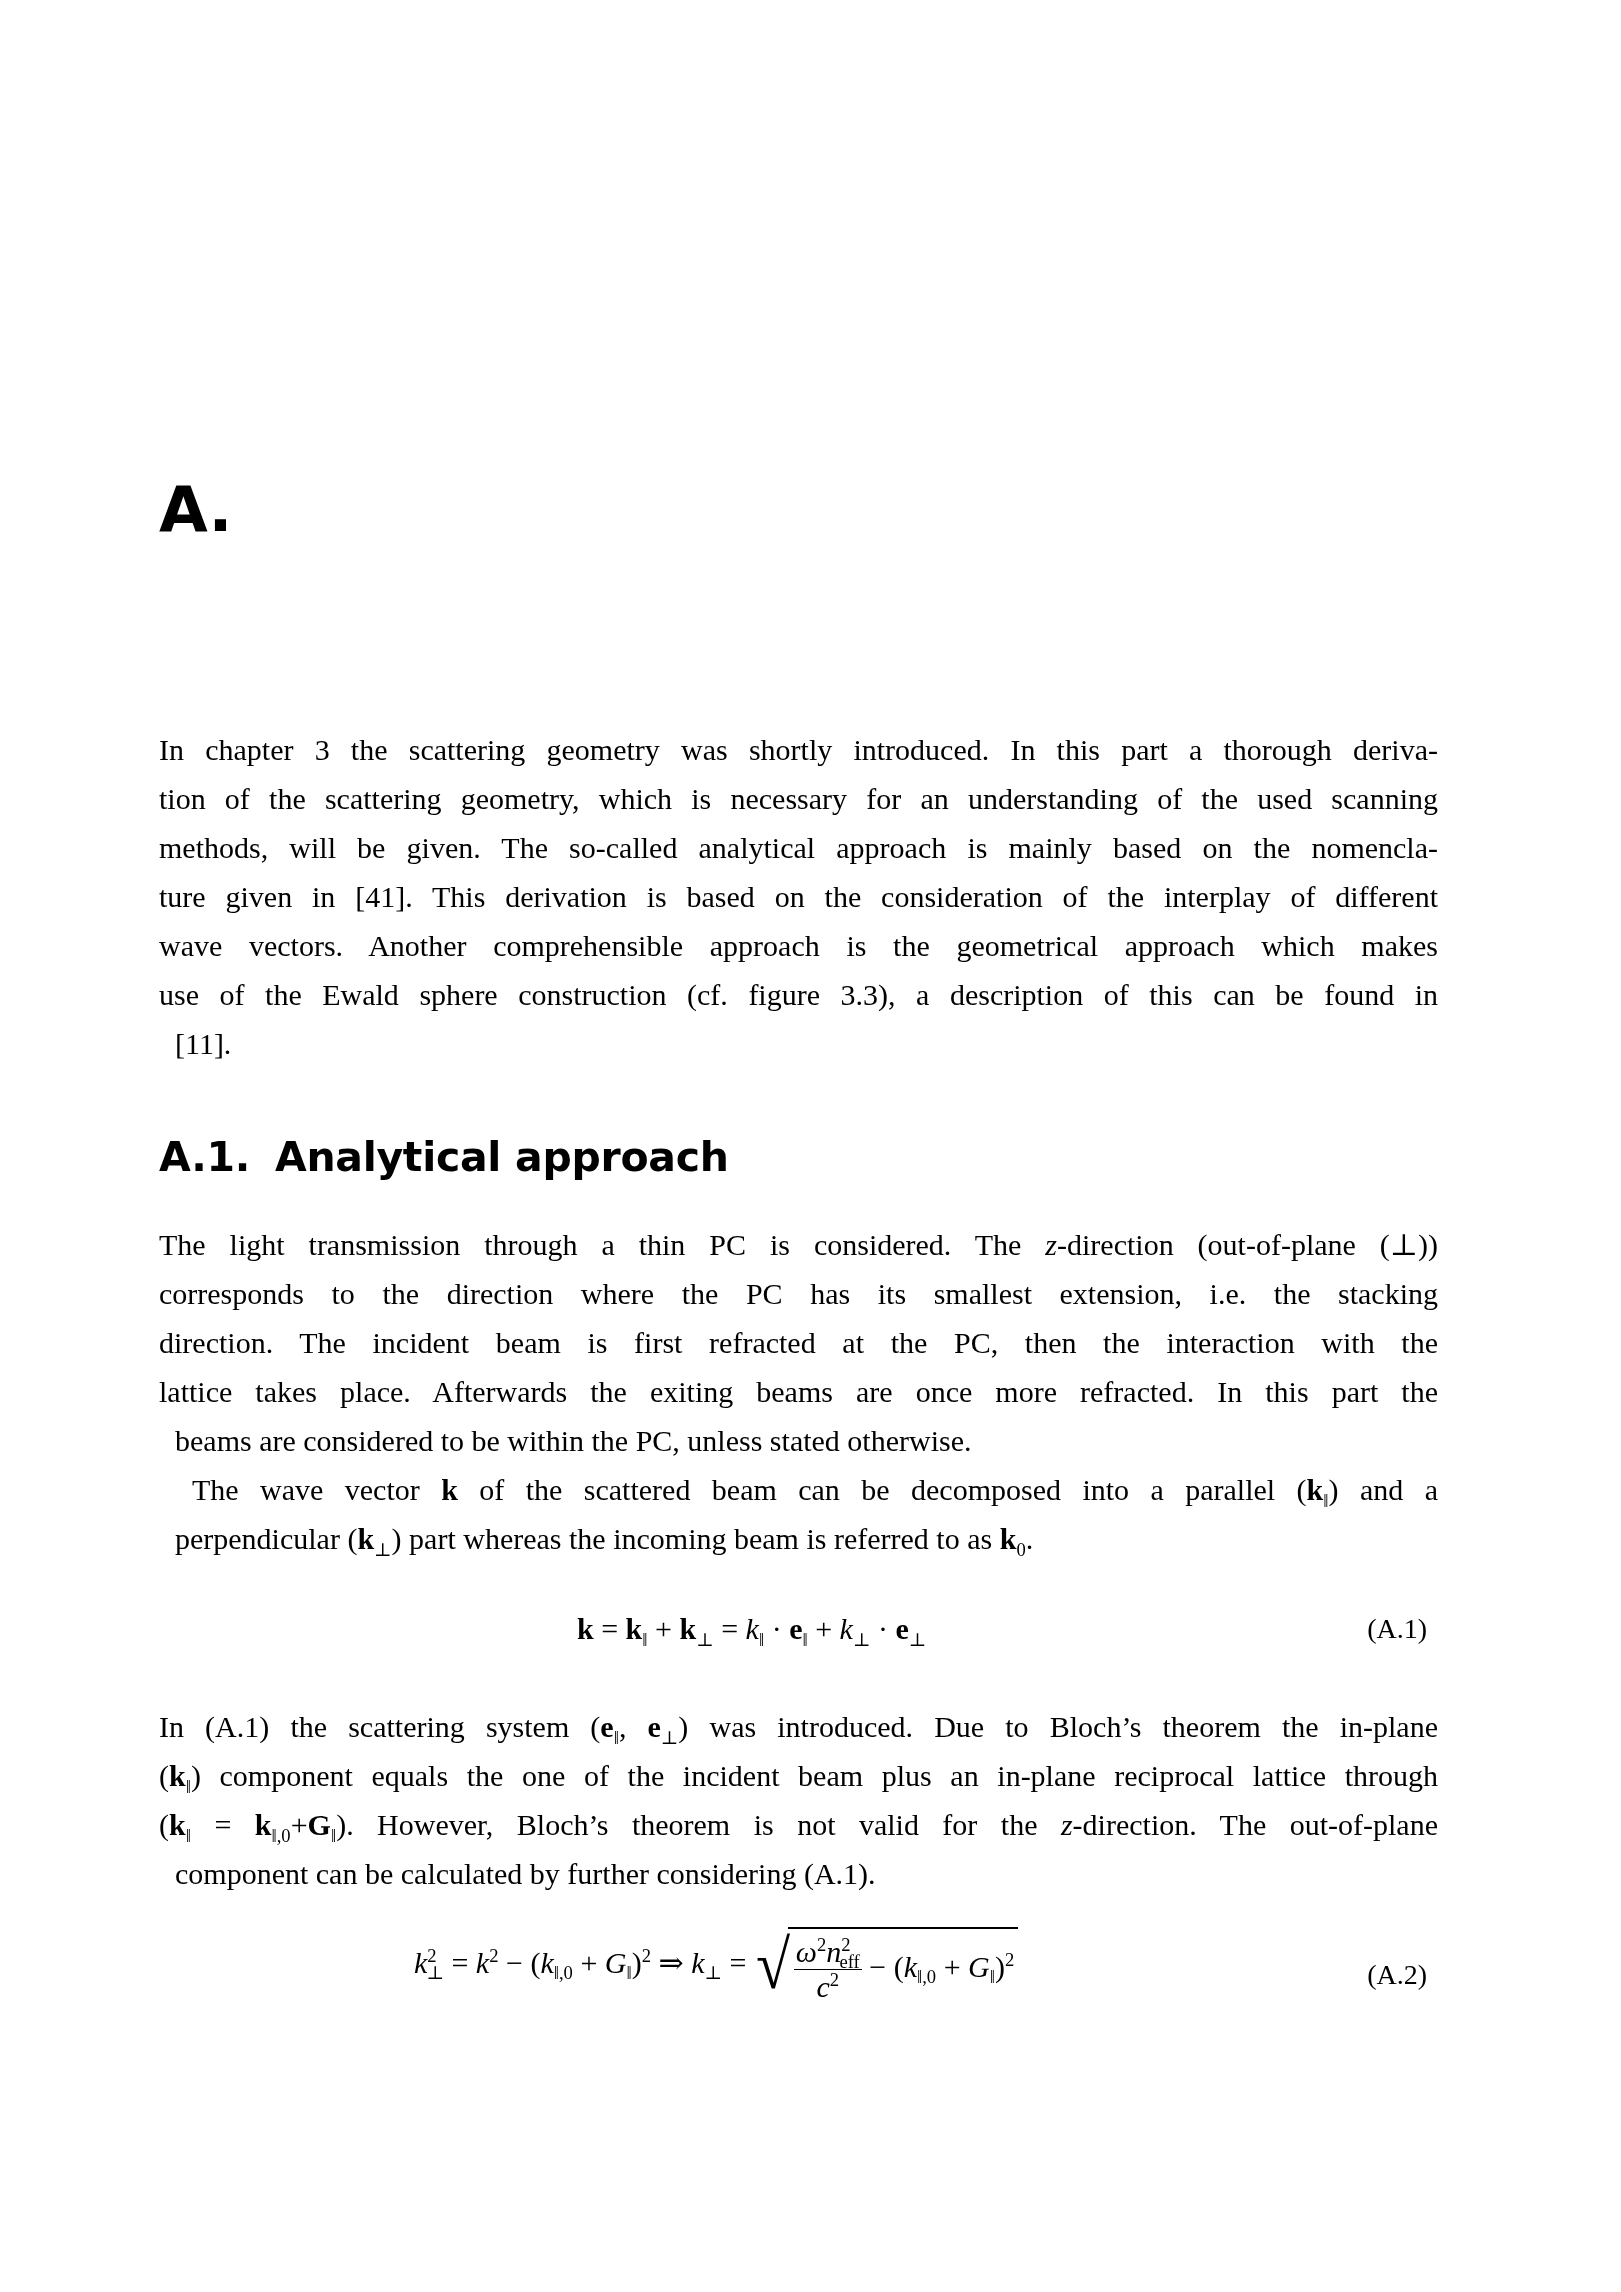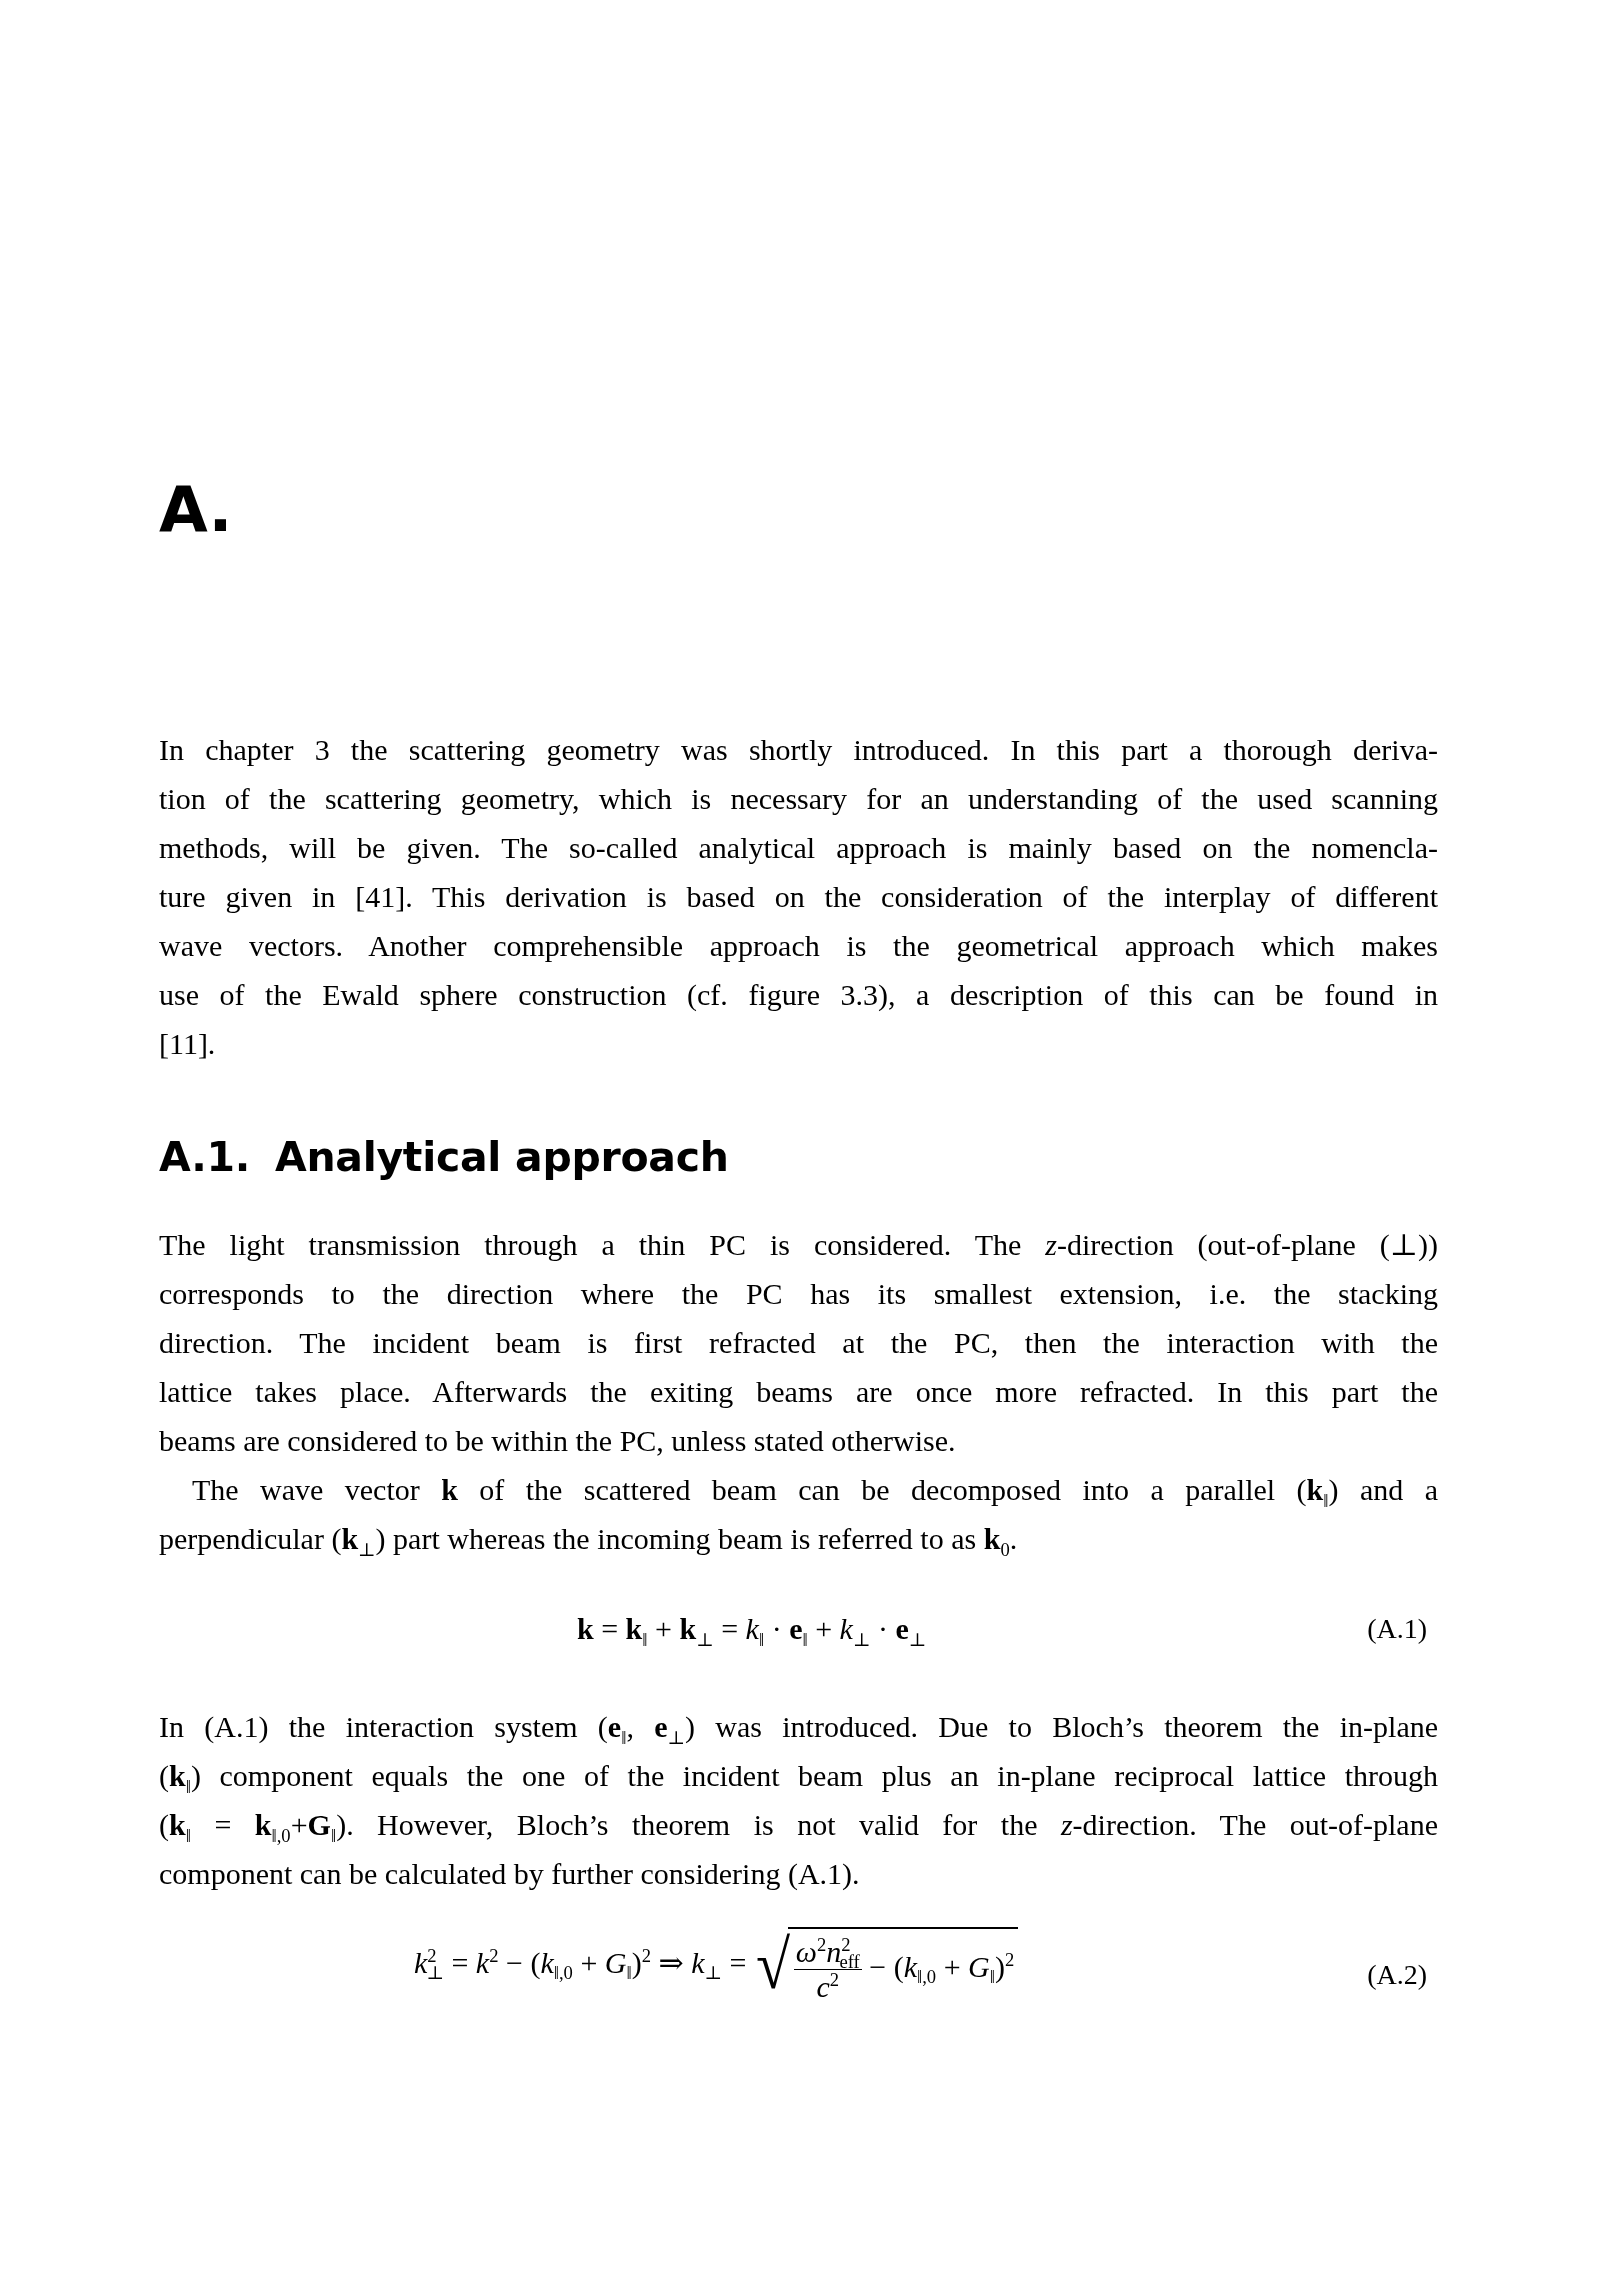--- a/index.html
+++ b/index.html
@@ -22,21 +22,21 @@
     font-family: "DejaVu Sans", "Liberation Sans", sans-serif; font-weight: bold;
     font-size: 41px; line-height: 51px; letter-spacing: -0.3px; white-space: nowrap; }
   .section .num { position: absolute; left: 0; top: 0; }
   .section .title { position: absolute; left: 116px; top: 0; }
 
   
   .line { position: absolute; left: 159px; width: 1279px; height: 49px;
     font-family: "Liberation Serif", "DejaVu Serif", serif;
     font-size: 30px; line-height: 49px; white-space: nowrap;
     text-align: justify; text-align-last: justify; }
-  .line.last { text-align-last: left; }
+  .line.last { text-align-last: left; margin-left: 16px; }
   .line.indent { padding-left: 33px; width: 1246px; }
 
   .eq { position: absolute; font-family: "Liberation Serif", "DejaVu Serif", serif;
     font-size: 30px; line-height: 49px; white-space: nowrap; }
   .eqnum { position: absolute; right: 194px; font-family: "Liberation Serif", "DejaVu Serif", serif;
     font-size: 28px; line-height: 49px; }
 
   b.v { font-weight: bold; font-style: normal; }
   i.m { font-style: italic; }
   sub.s { font-size: 0.62em; vertical-align: -0.35em; line-height: 0; }
@@ -88,21 +88,21 @@
 
   <div>
     <div class="line indent" style="top:1465px"><span>The wave vector </span><b class="v">k</b><span> of the scattered beam can be decomposed into a parallel (</span><b class="v">k</b><sub class="s">‖</sub><span>) and a</span></div>
     <div class="line last" style="top:1514px"><span>perpendicular (</span><b class="v">k</b><sub class="s">⊥</sub><span>) part whereas the incoming beam is referred to as </span><b class="v">k</b><sub class="s">0</sub><span>.</span></div>
   </div>
 
   <div class="eq" style="left:577px; top:1604px"><b class="v">k</b><span> = </span><b class="v">k</b><sub class="s">‖</sub><span> + </span><b class="v">k</b><sub class="s">⊥</sub><span> = </span><i class="m">k</i><sub class="s">‖</sub><span> · </span><b class="v">e</b><sub class="s">‖</sub><span> + </span><i class="m">k</i><sub class="s">⊥</sub><span> · </span><b class="v">e</b><sub class="s">⊥</sub></div>
   <div class="eqnum" style="top:1604px">(A.1)</div>
 
   <div>
-    <div class="line" style="top:1702px"><span>In (A.1) the interaction system (</span><b class="v">e</b><sub class="s">‖</sub><span>, </span><b class="v">e</b><sub class="s">⊥</sub><span>) was introduced. Due to Bloch’s theorem the in-plane</span></div>
+    <div class="line" style="top:1702px"><span>In (A.1) the scattering system (</span><b class="v">e</b><sub class="s">‖</sub><span>, </span><b class="v">e</b><sub class="s">⊥</sub><span>) was introduced. Due to Bloch’s theorem the in-plane</span></div>
     <div class="line" style="top:1751px"><span>(</span><b class="v">k</b><sub class="s">‖</sub><span>) component equals the one of the incident beam plus an in-plane reciprocal lattice through</span></div>
     <div class="line" style="top:1800px"><span>(</span><b class="v">k</b><sub class="s">‖</sub><span> = </span><b class="v">k</b><sub class="s">‖</sub><sub class="s">,0</sub><span>+</span><b class="v">G</b><sub class="s">‖</sub><span>). However, Bloch’s theorem is not valid for the </span><i class="m">z</i><span>-direction. The out-of-plane</span></div>
     <div class="line last" style="top:1849px">component can be calculated by further considering (A.1).</div>
   </div>
 
   <div class="eq" style="left:414px; top:1927px">
     <i class="m">k</i><sup class="s">2</sup><sub class="s" style="margin-left:-0.55em">⊥</sub><span> = </span><i class="m">k</i><sup class="s">2</sup><span> − </span><span>(</span><i class="m">k</i><sub class="s"><span>‖</span><span>,0</span></sub><span> + </span><i class="m">G</i><sub class="s">‖</sub><span>)</span><sup class="s">2</sup><span> ⇒ </span><i class="m">k</i><sub class="s">⊥</sub><span> = </span><span class="sqrt"><span class="rad">√</span><span class="body"><span class="frac"><span class="n"><i class="m">ω</i><sup class="s">2</sup><i class="m">n</i><sup class="s">2</sup><sub class="s" style="margin-left:-0.6em">eff</sub></span><span class="d"><i class="m">c</i><sup class="s">2</sup></span></span><span> − </span><span>(</span><i class="m">k</i><sub class="s"><span>‖</span><span>,0</span></sub><span> + </span><i class="m">G</i><sub class="s">‖</sub><span>)</span><sup class="s">2</sup></span></span>
   </div>
   <div class="eqnum" style="top:1950px">(A.2)</div>
 

